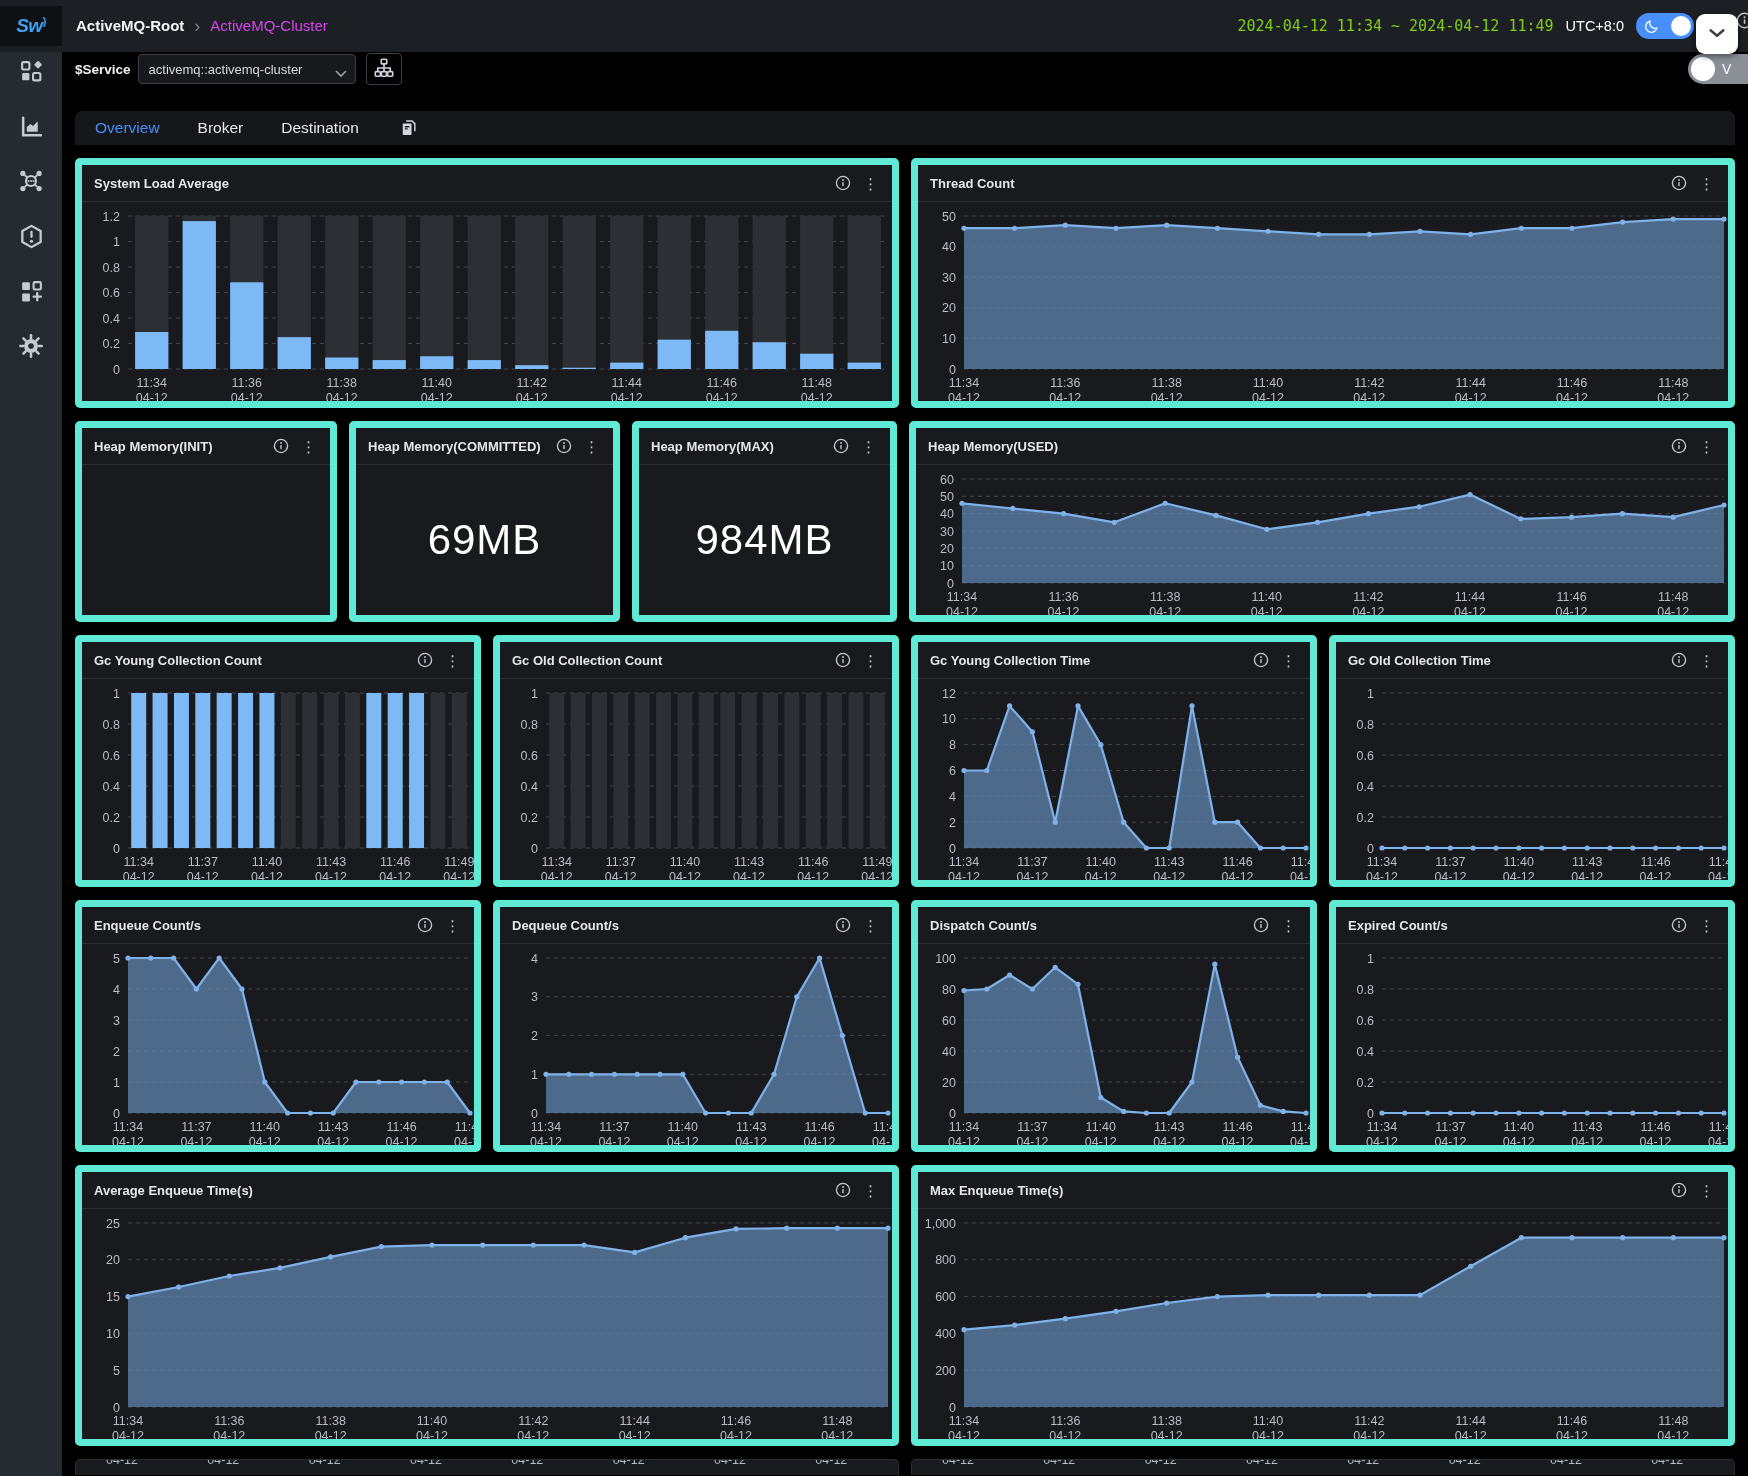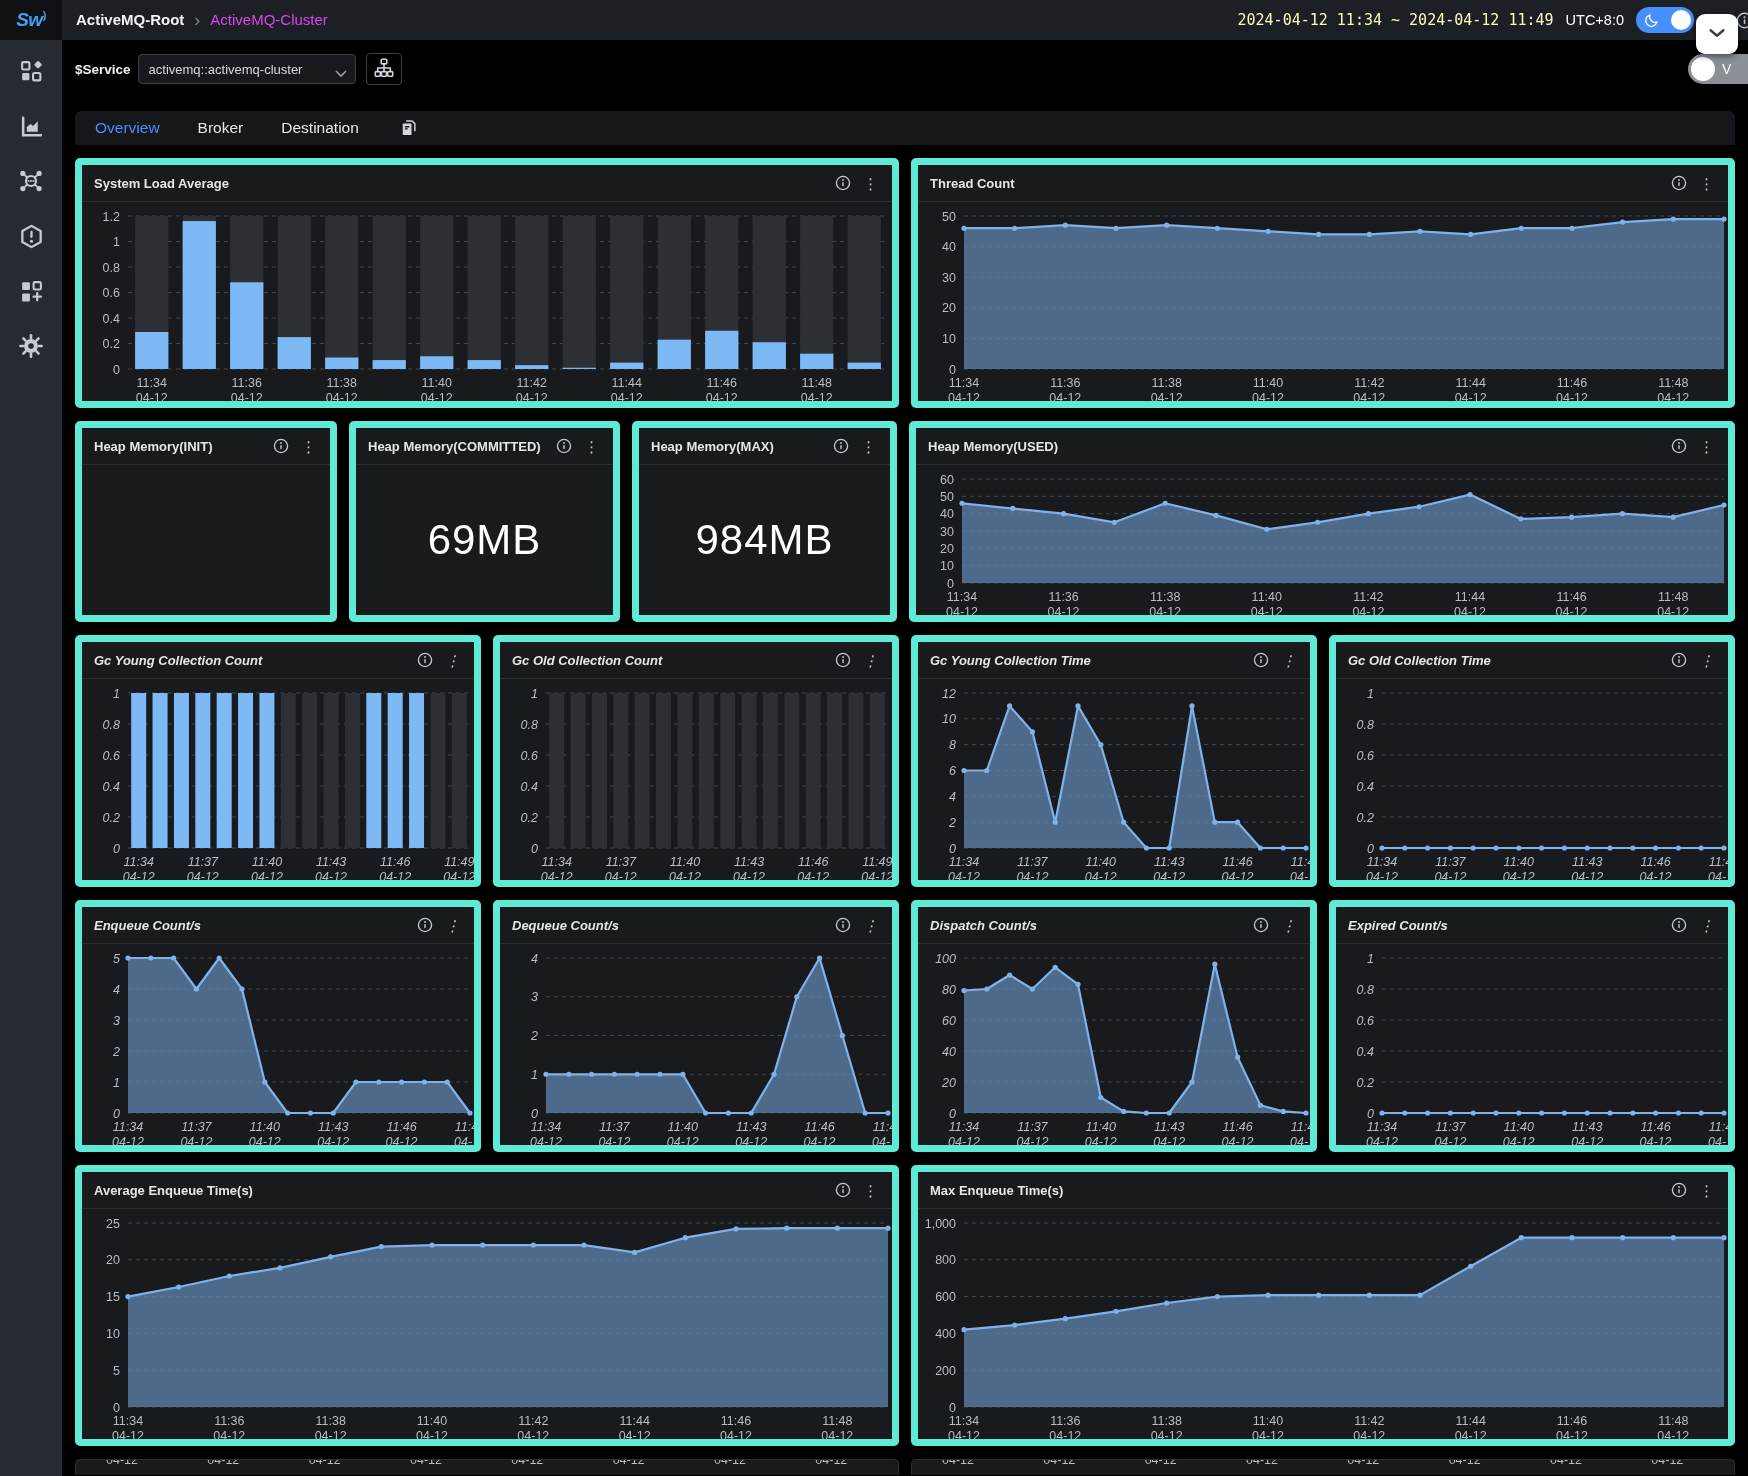--- a/index.html
+++ b/index.html
@@ -1,29 +1,29 @@
 <!DOCTYPE html>
 <html><head>
 <meta charset="utf-8">
 <style>
   * { margin:0; padding:0; box-sizing:border-box; }
   html,body { width:1748px; height:1476px; }
   body { background:#000; font-family:"Liberation Sans",sans-serif; position:relative; overflow:hidden; color:#e9ebee; }
 
   
-  .topbar { position:absolute; left:0; top:0; right:0; height:40px; background:#1c1f23; display:flex; align-items:center; z-index:5; }
+  .topbar { position:absolute; left:0; top:0; right:0; height:52px; background:#1c1f23; display:flex; align-items:center; z-index:5; }
   .logo-cell { width:62px; height:40px; display:flex; align-items:center; justify-content:center; background:#0e1013; }
   .logo { color:#3ea1f4; font-weight:bold; font-size:19px; font-style:italic; letter-spacing:-0.5px; }
   .logo sup { font-size:11px; font-style:normal; }
   .breadcrumb { display:flex; gap:10px; margin-left:14px; font-size:15px; }
   .crumb-root { font-weight:bold; color:#f2f4f6; }
   .crumb-sep { color:#7e868e; font-size:18px; line-height:1; }
   .crumb-cur { color:#d946ef; }
   .topbar-right { margin-left:auto; display:flex; align-items:center; gap:12px; padding-right:54px; }
-  .time-range { font-family:"DejaVu Sans Mono",monospace; font-size:15px; color:#fef9c3; }
+  .time-range { font-family:"DejaVu Sans Mono",monospace; font-size:15px; color:#84cc16; }
   .tz { font-size:14.5px; color:#fff; }
   .moon-toggle { width:58px; height:26px; border-radius:13px; background:#478ffd; position:relative; display:flex; align-items:center; cursor:pointer; }
   .moon-toggle .moon { margin-left:8px; display:flex; }
   .moon-toggle .knob { position:absolute; right:3px; top:3px; width:20px; height:20px; border-radius:50%; background:#fff; }
   .topbar-info { position:absolute; right:-5px; top:12px; }
   .collapse-btn { position:absolute; top:14px; right:10px; width:42px; height:40px; border:none; border-radius:9px; background:#fff; box-shadow:0 2px 6px rgba(0,0,0,.5); display:flex; align-items:center; justify-content:center; z-index:20; cursor:pointer; }
 
   
   .sidebar { position:absolute; left:0; top:40px; bottom:0; width:62px; background:#262b32; display:flex; flex-direction:column; align-items:center; padding-top:20px; gap:29px; z-index:4; }
   .side-icon { width:26px; height:26px; display:flex; align-items:center; justify-content:center; cursor:pointer; }
@@ -41,21 +41,21 @@
   
   .content { position:absolute; left:62px; top:98px; right:0; bottom:0; padding:13px 13px 0 13px; background:#000; overflow:hidden; }
   .tabstrip { height:34px; background:#15171a; border-radius:7px 7px 0 0; display:flex; align-items:center; padding-left:20px; gap:38px; }
   .tab { font-size:15.5px; color:#e6e9ec; cursor:pointer; }
   .tab.active { color:#478ffd; }
   .tab-copy { display:flex; align-items:center; cursor:pointer; margin-left:2px; }
 
   .rows { margin-top:13px; }
   .row { display:grid; gap:12px; margin-bottom:13px; }
   .cols-2 { grid-template-columns:repeat(2,1fr); }
-  .cols-4 { grid-template-columns:repeat(4,1fr);font-style:italic; }
+  .cols-4 { grid-template-columns:repeat(4,1fr); }
   .cols-heap { grid-template-columns:262px 271px 265px 1fr; }
   .row-a .panel { height:250px; }
   .cols-heap .panel { height:201px; }
   .cols-4 .panel { height:252px; }
   .row-e .panel { height:281px; }
 
   .panel { background:#191a1d; border:7px solid #5eead4; border-radius:5px; display:flex; flex-direction:column; overflow:hidden; }
   .panel-head { height:37px; flex:0 0 37px; border-bottom:1px solid #2b2d31; display:flex; align-items:center; padding:0 12px; }
   .panel-title { font-size:13px; font-weight:600; color:#e4e7ea; }
   .panel-icons { margin-left:auto; display:flex; align-items:center; gap:10px; }

